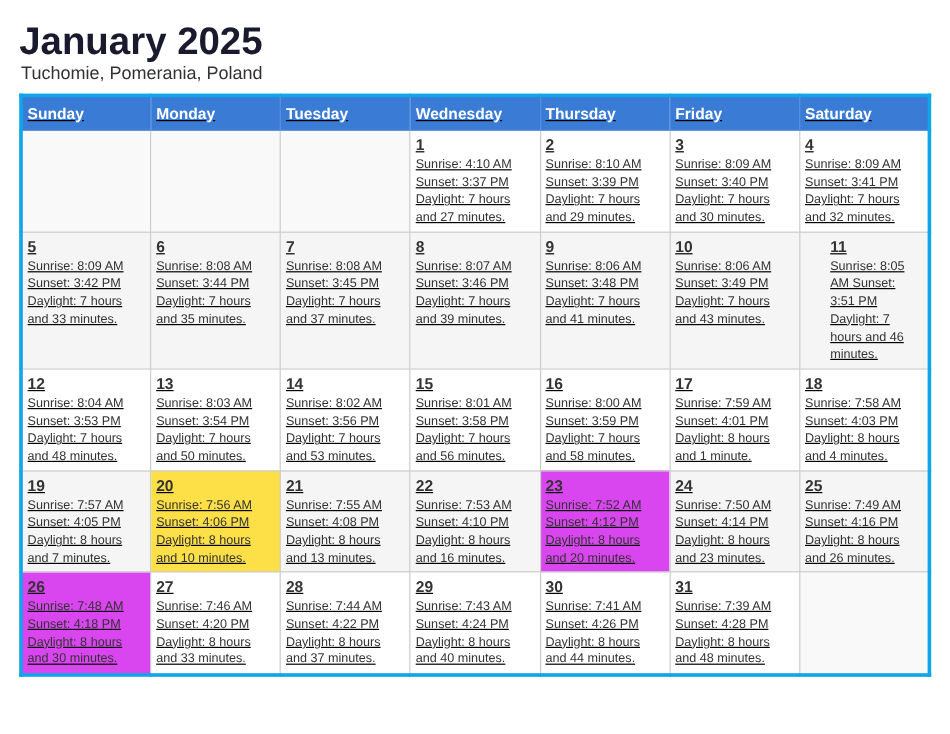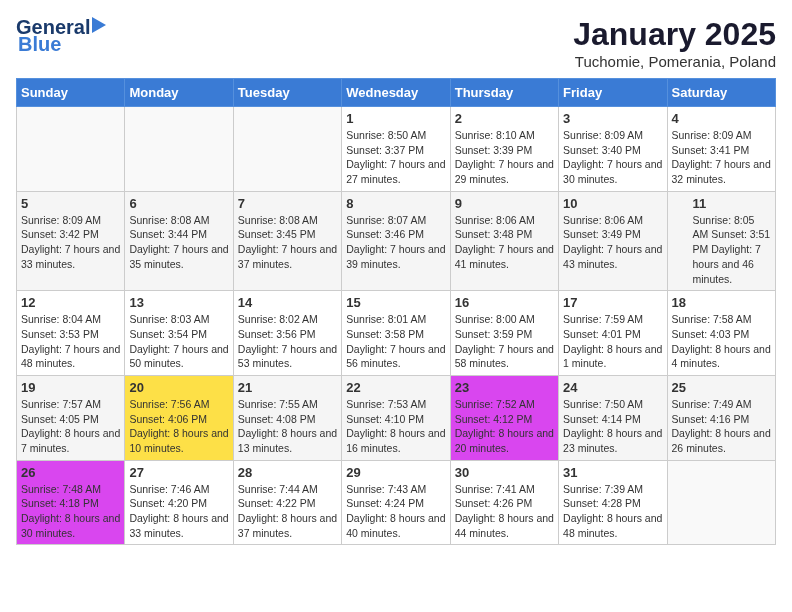--- a/index.html
+++ b/index.html
@@ -25,21 +25,22 @@
       color: #1a1a2e;
     }
     .title-block h2 {
       font-size: 15px;
       font-weight: normal;
       color: #333;
     }
     .calendar {
       width: 100%;
       border-collapse: collapse;
-      border: 1px solid #0ea5e9;
+      border: 3px solid #0ea5e9;
+      text-decoration: underline;
     }
     .calendar th {
       background: #3a7bd5;
       color: #fff;
       font-size: 13px;
       padding: 6px 4px;
       text-align: left;
       border: 1px solid #5590dd;
     }
     .calendar td {
@@ -75,31 +76,20 @@
     
     .logo-container {
       display: flex;
       align-items: center;
     }
   </style>
 </head>
 <body>
 
 <div class="header">
-  <div class="logo-container">
-    <div style="display:flex; flex-direction:column; align-items:flex-start;">
-      <div style="display:flex; align-items:center;">
-        <span style="font-size:20px; font-weight:bold; color:#1a3a6b;">General</span>
-        <svg width="22" height="16" viewBox="0 0 22 16" style="margin-left:2px; margin-top:-6px;">
-          <polygon points="0,0 14,8 0,16" fill="#3a7bd5"></polygon>
-        </svg>
-      </div>
-      <span style="font-size:20px; font-weight:bold; color:#3a7bd5; margin-top:-6px; margin-left:2px;">Blue</span>
-    </div>
-  </div>
   <div class="title-block">
     <h1>January 2025</h1>
     <h2>Tuchomie, Pomerania, Poland</h2>
   </div>
 </div>
 
 <table class="calendar">
   <thead>
     <tr>
       <th>Sunday</th>
@@ -111,21 +101,21 @@
       <th>Saturday</th>
     </tr>
   </thead>
   <tbody id="calendar-body">
   <tr>
         <td class="empty-cell" style="background-color: rgb(249, 249, 249);"></td>
         <td class="empty-cell" style="background-color: rgb(249, 249, 249);"></td>
         <td class="empty-cell" style="background-color: rgb(249, 249, 249);"></td>
         <td style="background-color: rgb(255, 255, 255);">
           <span class="day-num">1</span>
-          <div class="day-info">Sunrise: 8:50 AM
+          <div class="day-info">Sunrise: 4:10 AM
 Sunset: 3:37 PM
 Daylight: 7 hours and 27 minutes.</div>
         </td>
         <td style="background-color: rgb(255, 255, 255);">
           <span class="day-num">2</span>
           <div class="day-info">Sunrise: 8:10 AM
 Sunset: 3:39 PM
 Daylight: 7 hours and 29 minutes.</div>
         </td>
         <td style="background-color: rgb(255, 255, 255);">

